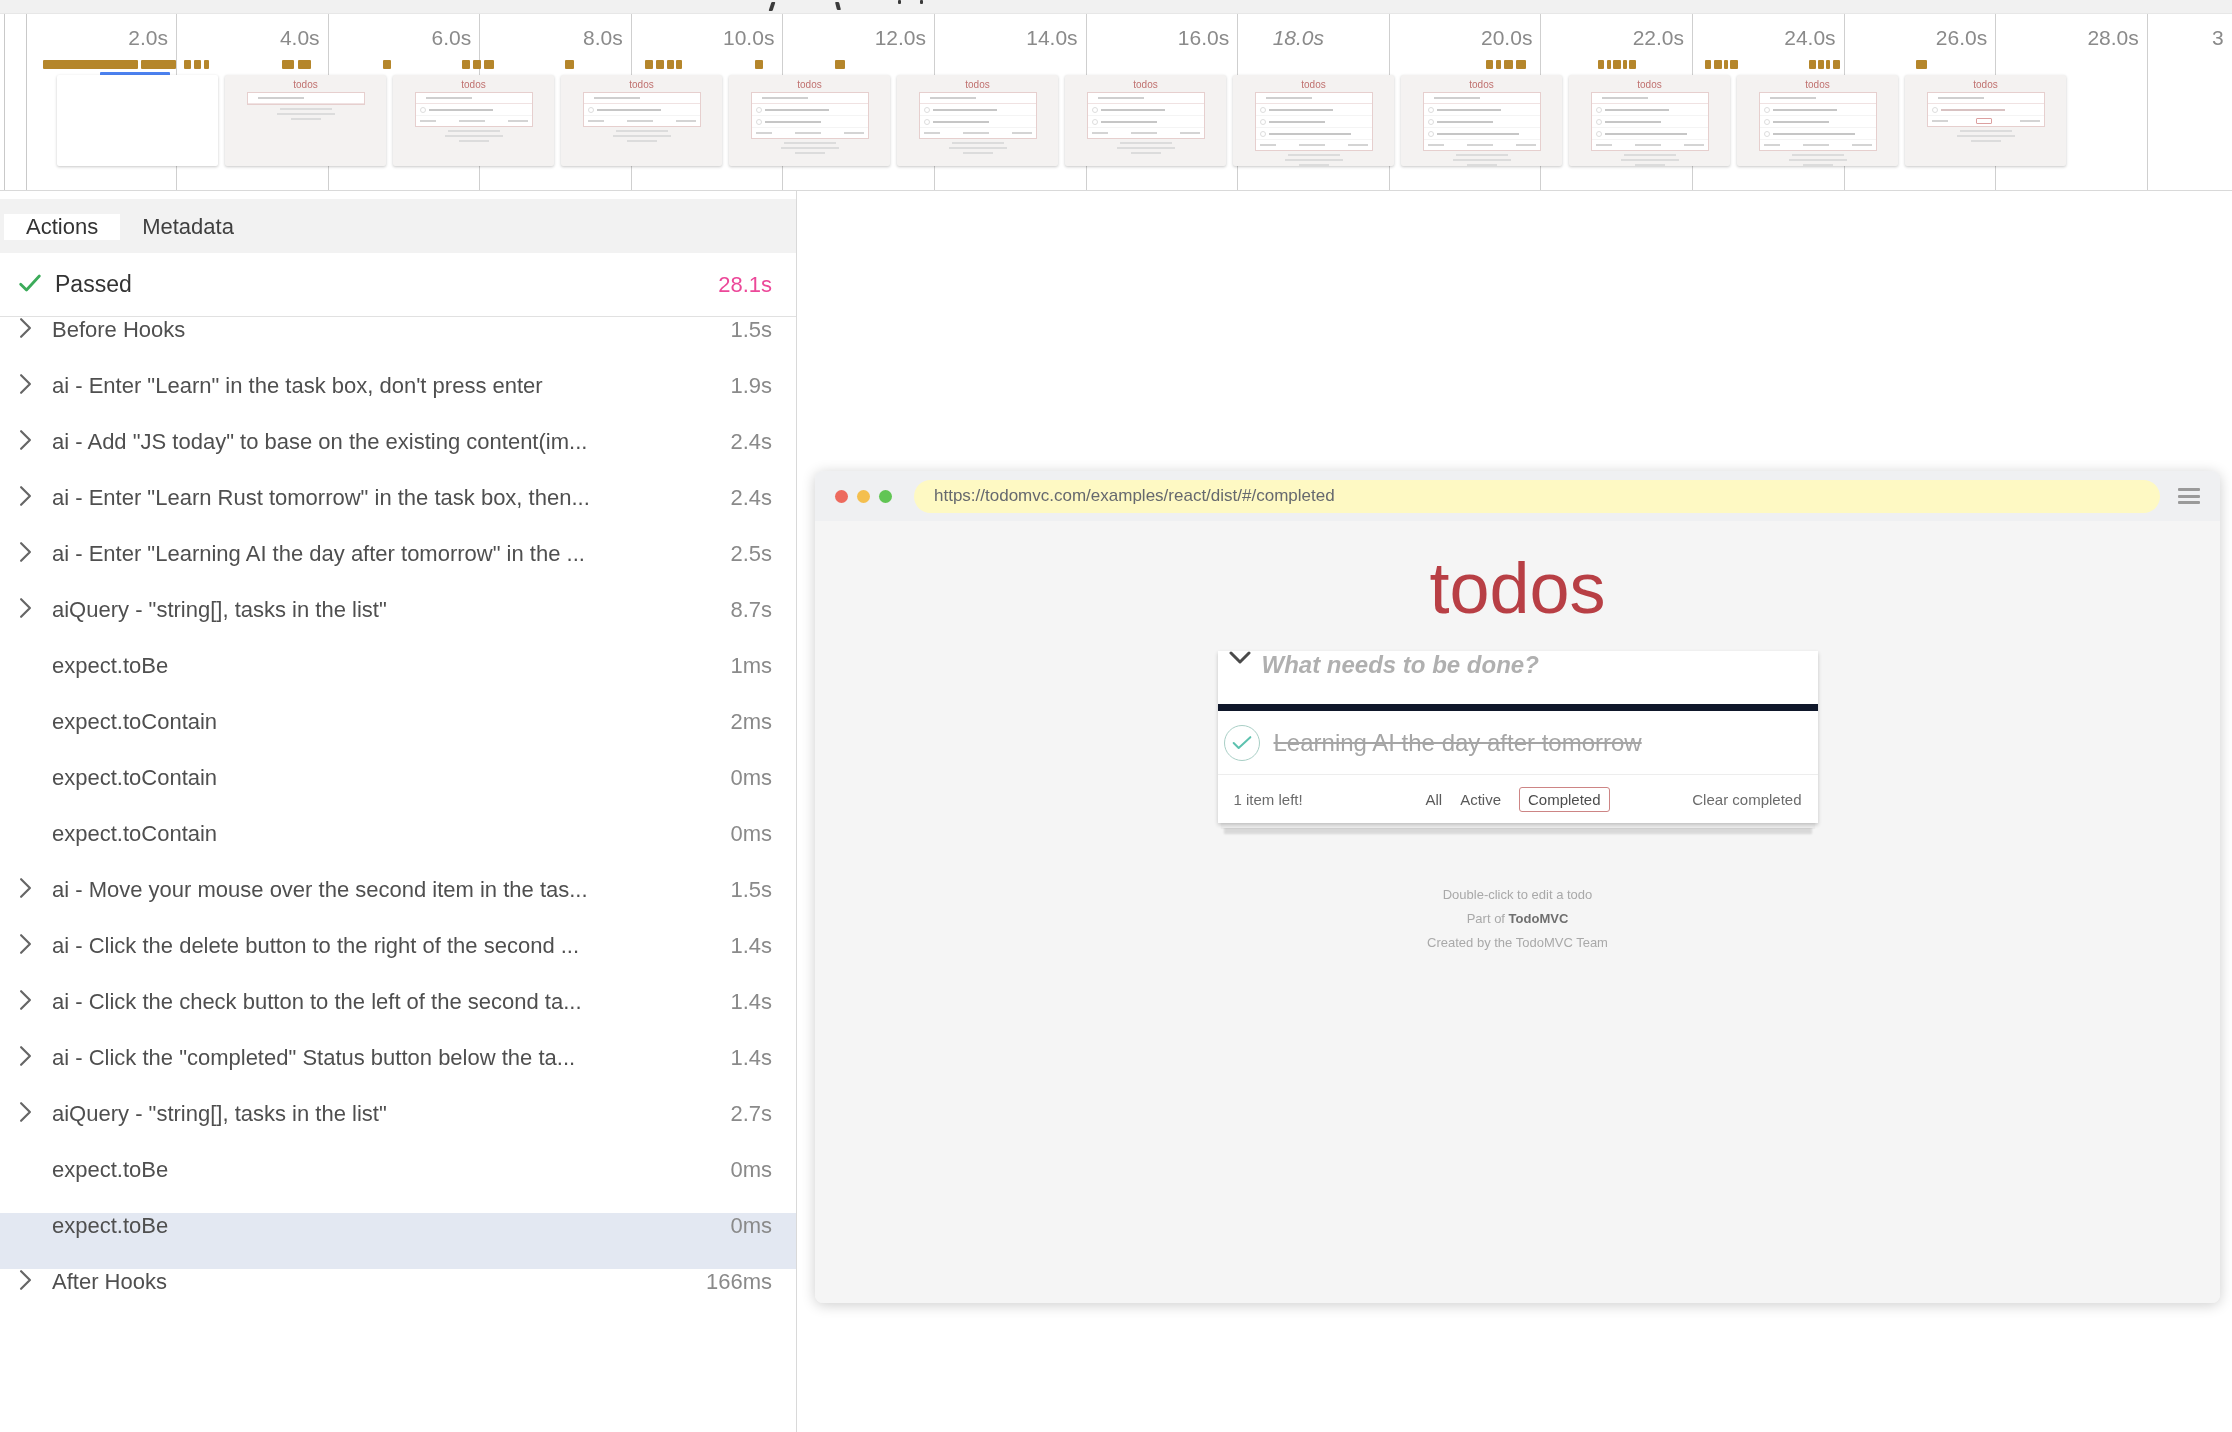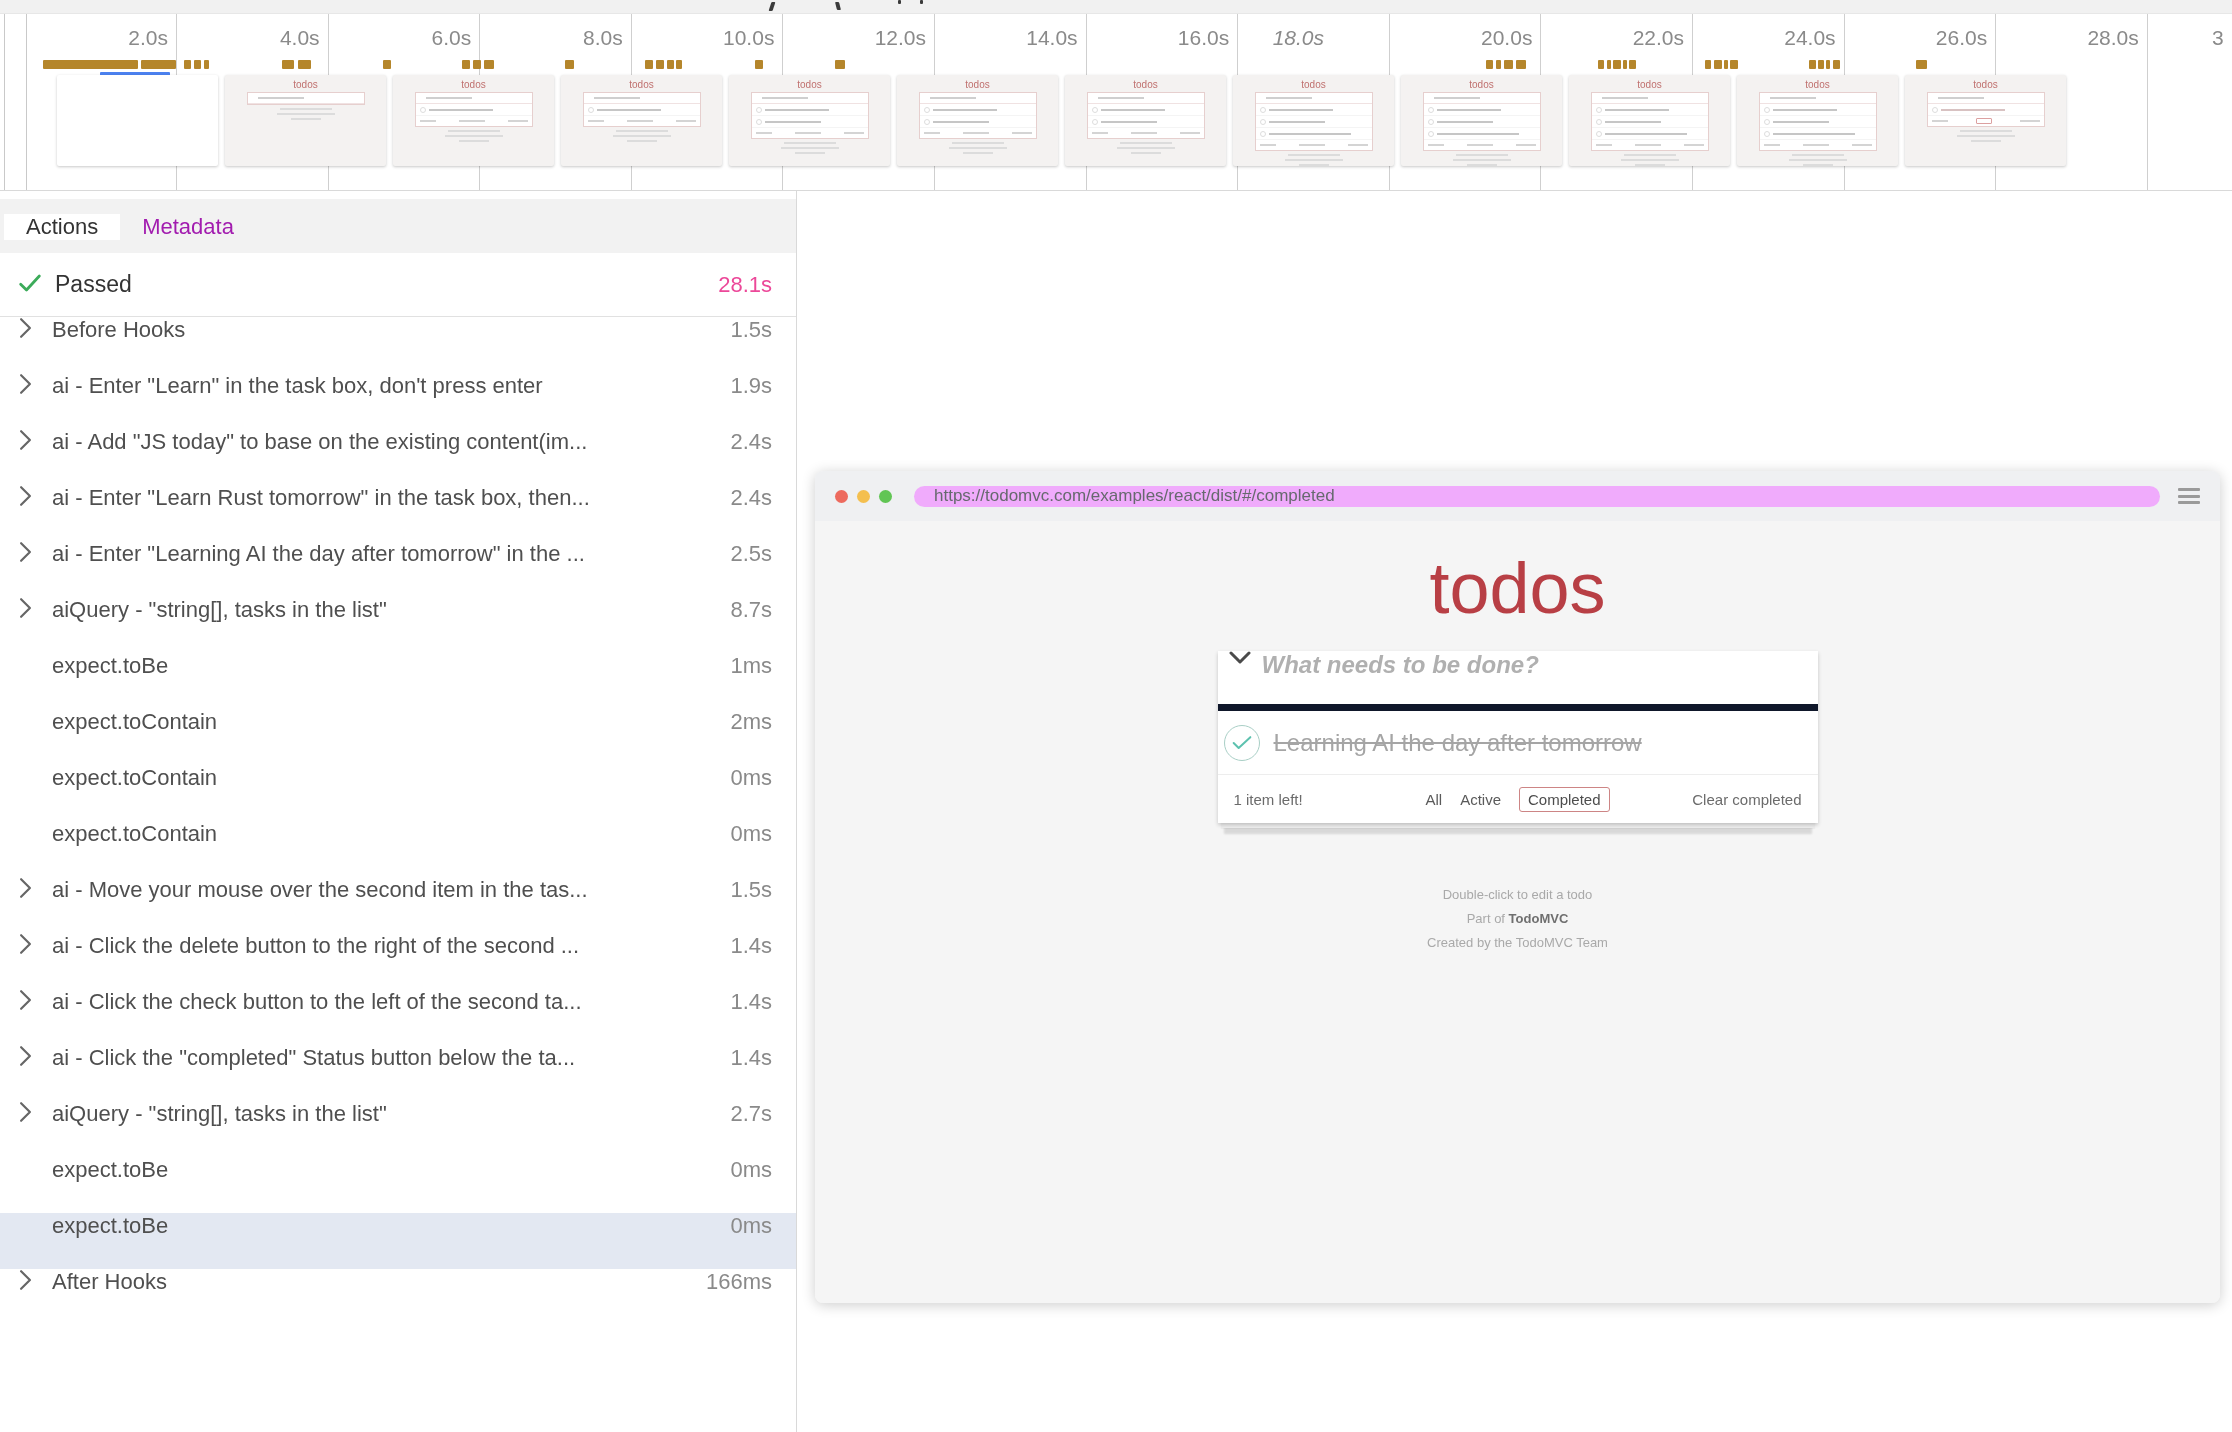--- a/index.html
+++ b/index.html
@@ -36,21 +36,21 @@
   .t-footer{height:10px;display:flex;align-items:center;justify-content:space-between;padding:0 4px;}
   .t-footer i{display:block;height:2px;background:#d4d4d4;}
   .t-chip{display:block;width:16px;height:6px;border:1px solid #dca0a0;border-radius:1px;}
   .t-info{margin:3px auto 0;height:2px;background:#dcdcdc;}
 
   
   .main{position:absolute;left:0;top:190px;width:2232px;height:1242px;border-top:1px solid #d9d9d9;}
   .vdivider{position:absolute;left:796px;top:0;width:1px;height:1242px;background:#d9d9d9;}
 
   .panel-tabs{position:absolute;top:8px;height:62px;background:#f2f2f2;border-bottom:7px solid #0f766e;display:flex;align-items:center;}
-  .tab{padding:0 22px;display:flex;align-items:center;font-size:22px;color:#a21caf;cursor:default;}
+  .tab{padding:0 22px;display:flex;align-items:center;font-size:22px;color:#404040;cursor:default;}
   .tab.selected{background:#fff;color:#333;}
 
   
   .left-panel{position:absolute;left:0;top:0;width:796px;height:1242px;background:#fff;}
   .left-panel .panel-tabs{left:0;width:796px;padding-left:4px;}
   .passed-row{position:absolute;left:0;top:62px;width:796px;height:64px;display:flex;align-items:center;
               border-bottom:1px solid #e1e1e1;background:#fff;}
   .passed-check{margin-left:16px;width:32px;flex:0 0 auto;}
   .passed-label{font-size:23px;color:#333;margin-left:7px;flex:1;}
   .passed-duration{font-size:22px;color:#ec4899;margin-right:24px;}
@@ -69,21 +69,21 @@
 
   
   .snapshot{position:absolute;left:18px;top:280px;width:1405px;height:832px;border-radius:8px;
             box-shadow:0 2px 14px rgba(0,0,0,.20);overflow:hidden;background:#f5f5f5;}
   .chrome{height:50px;background:#eff0f2;display:flex;align-items:center;padding:0 20px;}
   .lights{display:flex;gap:9px;margin-right:22px;}
   .light{width:13px;height:13px;border-radius:50%;}
   .light.red{background:#ed6a5e;}
   .light.yellow{background:#f4bf4f;}
   .light.green{background:#61c554;}
-  .url-pill{flex:1;height:21px;background:#f0abfc;border-radius:17px;display:flex;align-items:center;padding:0 20px;margin-right:18px;}
+  .url-pill{flex:1;height:33px;background:#fef9c3;border-radius:17px;display:flex;align-items:center;padding:0 20px;margin-right:18px;}
   .url-text{font-size:17px;color:#66696e;white-space:nowrap;overflow:hidden;}
   .hamburger{width:22px;height:16px;display:flex;flex-direction:column;justify-content:space-between;}
   .hamburger i{display:block;height:3px;background:#9a9a9a;border-radius:1px;}
 
   .appbody{height:782px;background:#f5f5f5;}
   .app-title{margin:26px 0 0;text-align:center;font-size:72px;font-weight:200;color:#b83f45;}
   .todo-card{width:600px;margin:22px auto 0;background:#fff;position:relative;
              box-shadow:0 2px 4px 0 rgba(0,0,0,.2),
                         0 9px 1px -3px rgba(0,0,0,.03),
                         0 8px 0 -3px #f6f6f6,

